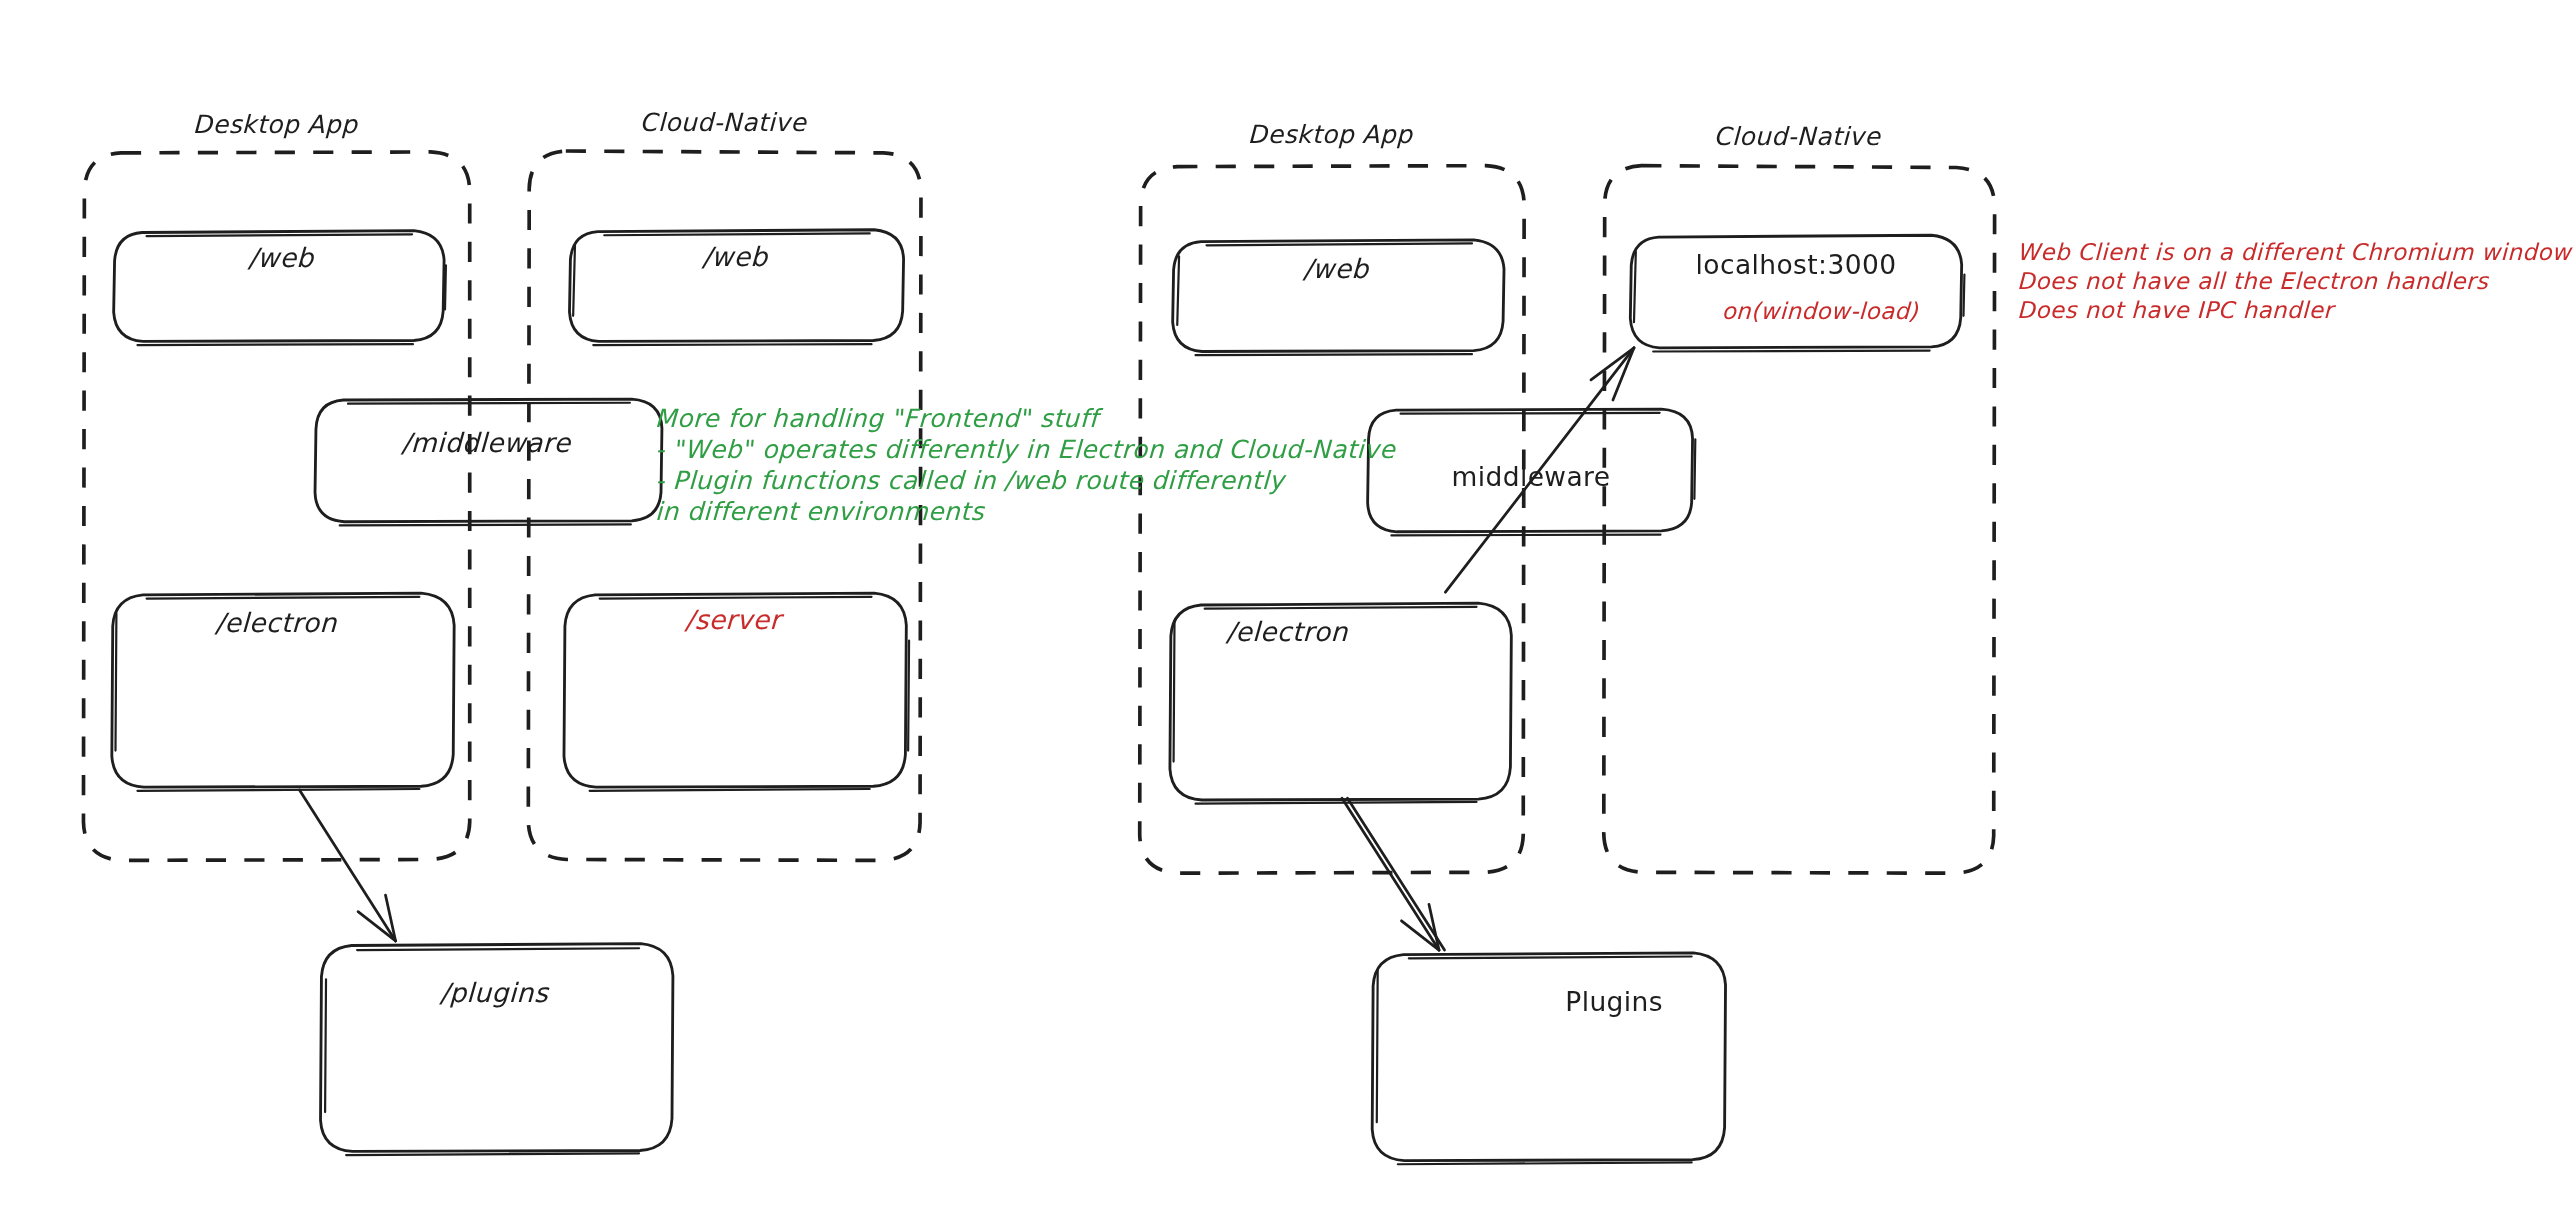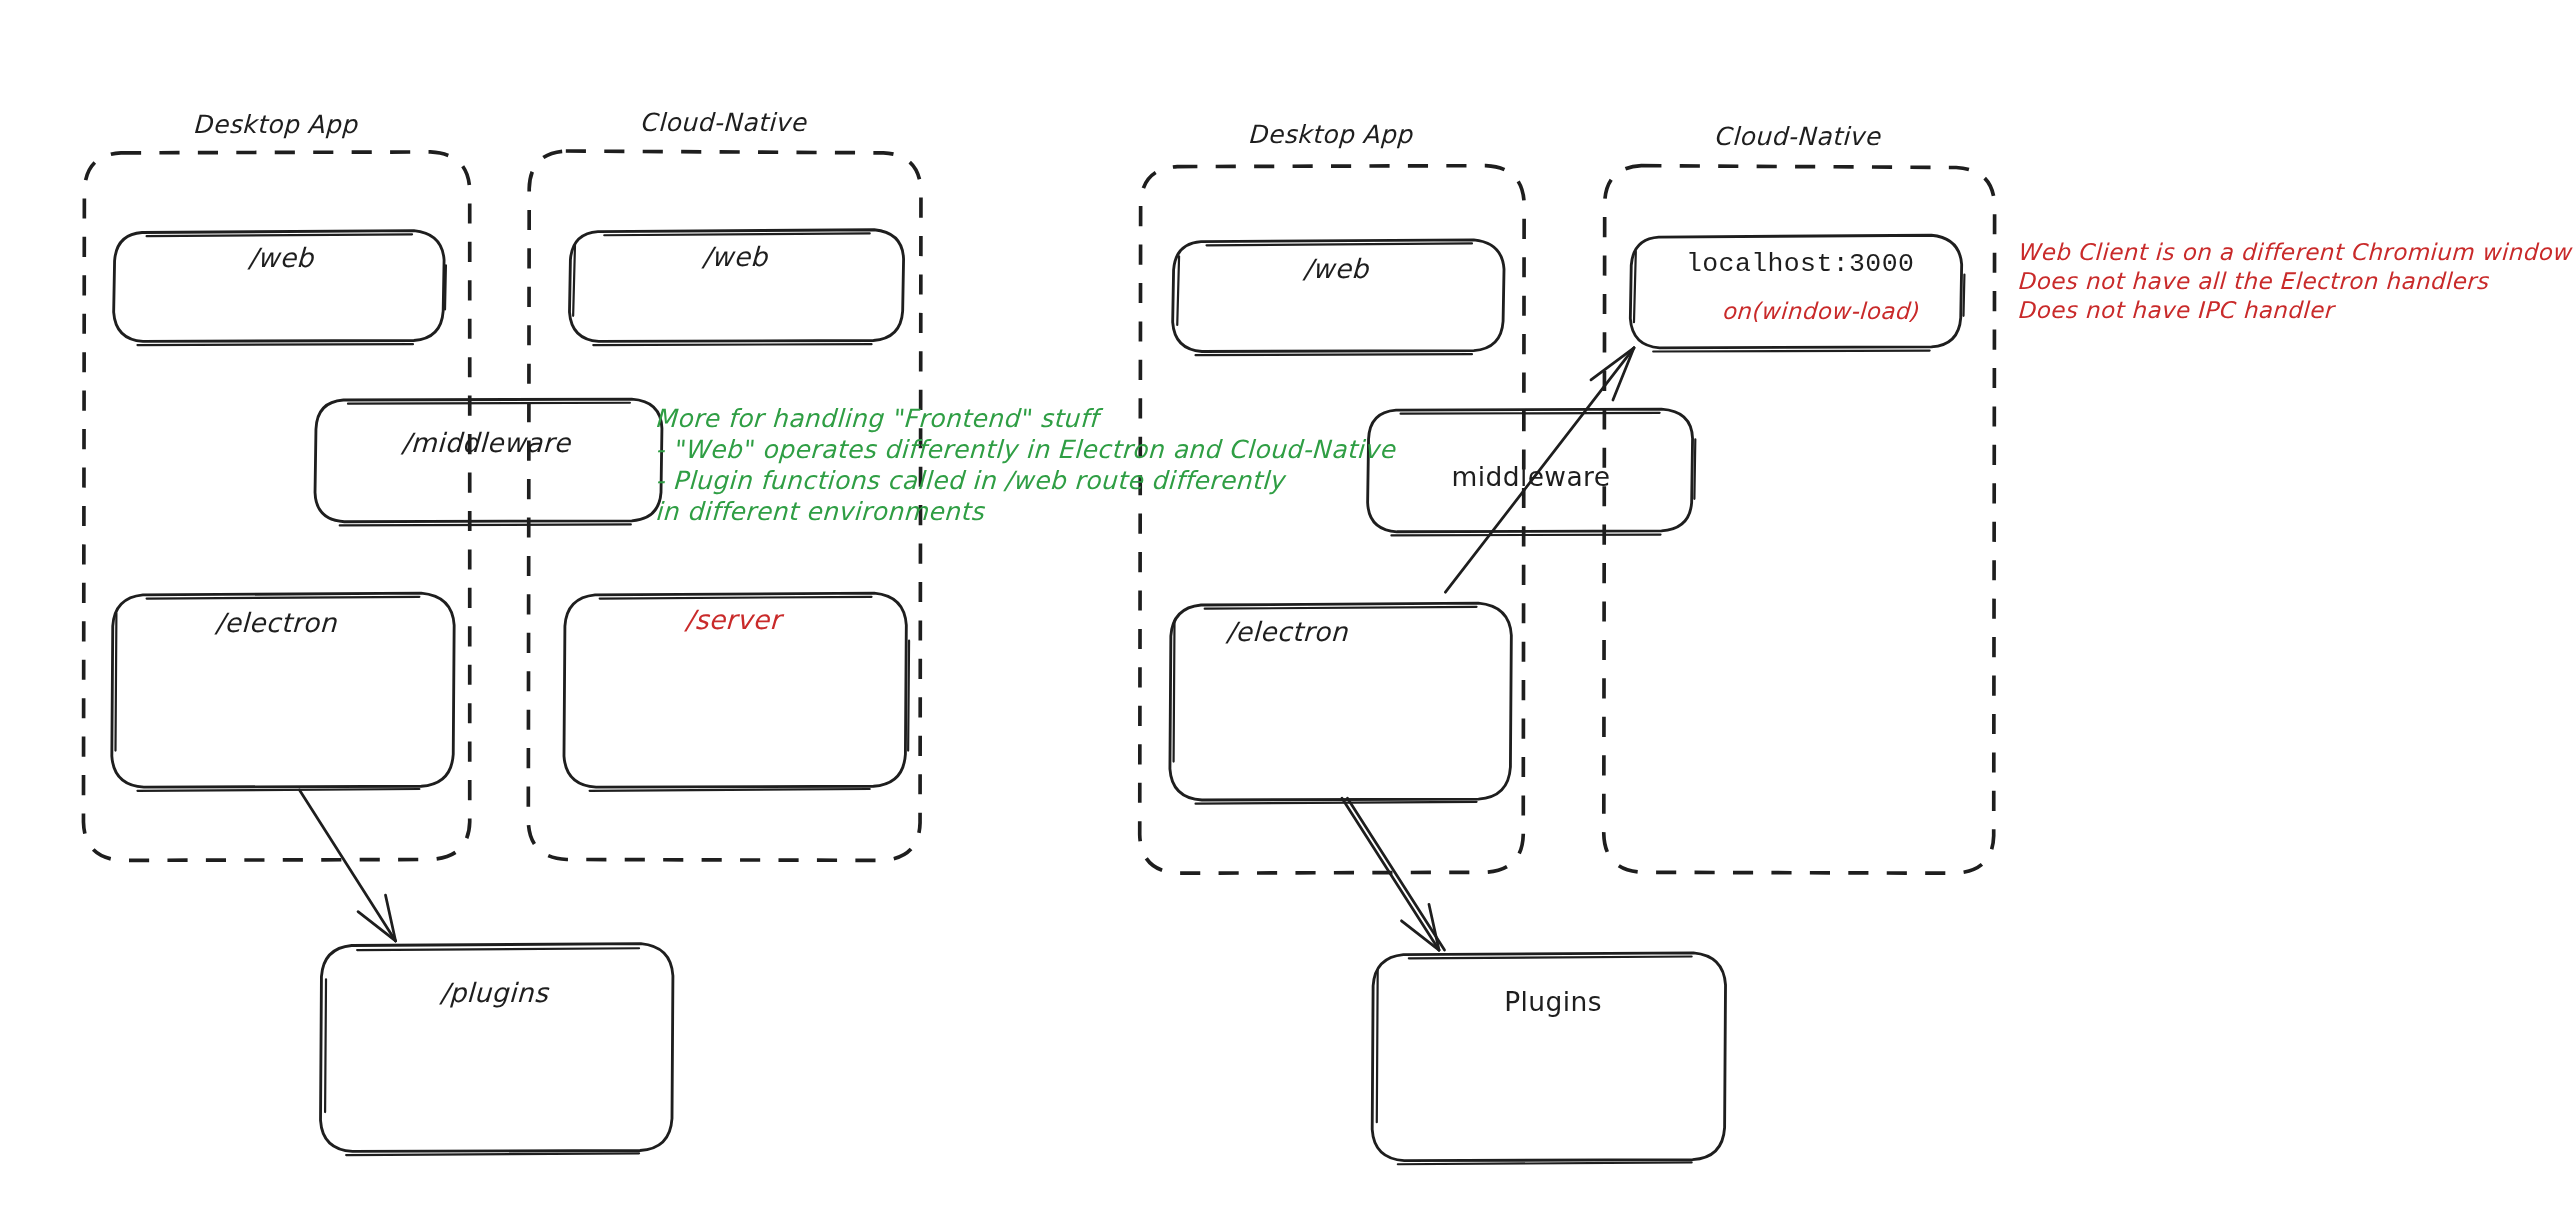--- a/index.html
+++ b/index.html
@@ -232,29 +232,29 @@
     <div class="txt note-green" style="position:relative; left:0; top:0;">- Plugin functions called in /web route differently</div>
     <div class="txt note-green" style="position:relative; left:0; top:0;">in different environments</div>
   </div>
 
   <div class="txt group-label centered" style="left:1222px; top:120px; width:220px;">Desktop App</div>
 
   <div class="txt group-label centered" style="left:1689px; top:122px; width:220px;">Cloud-Native</div>
 
   <div class="txt node-label centered" style="left:1228px; top:253px; width:220px;">/web</div>
 
-  <div class="txt node-label-plain centered" style="left:1686px; top:249px; width:220px;font-family:Liberation Mono, monospace;">localhost:3000</div>
+  <div class="txt node-label-plain centered" style="left:1686px; top:249px; width:220px;">localhost:3000</div>
 
   <div class="txt sub-label-red centered" style="left:1712px; top:298px; width:220px;">on(window-load)</div>
 
   <div class="txt node-label-plain centered" style="left:1421px; top:437px; width:220px;margin-top:24px;">middleware</div>
 
   <div class="txt node-label centered" style="left:1179px; top:616px; width:220px;">/electron</div>
 
-  <div class="txt node-label-plain centered" style="left:1443px; top:986px; width:220px;">Plugins</div>
+  <div class="txt node-label-plain centered" style="left:1443px; top:986px; width:220px;text-align:right;">Plugins</div>
 
   <div style="position:absolute; left:2019px; top:238px;">
     <div class="txt note-red" style="position:relative; left:0; top:0;">Web Client is on a different Chromium window</div>
     <div class="txt note-red" style="position:relative; left:0; top:0;">Does not have all the Electron handlers</div>
     <div class="txt note-red" style="position:relative; left:0; top:0;">Does not have IPC handler</div>
   </div>
 
 </div>
 
 

